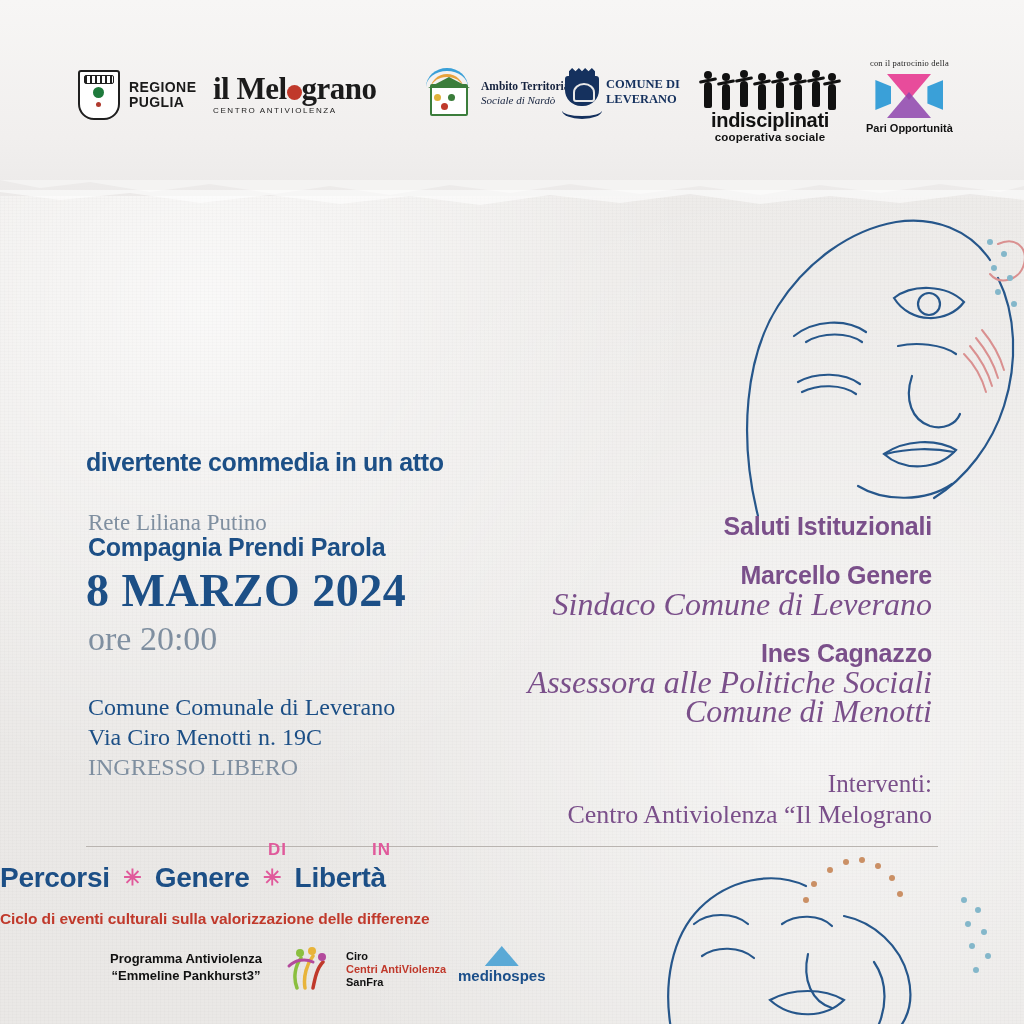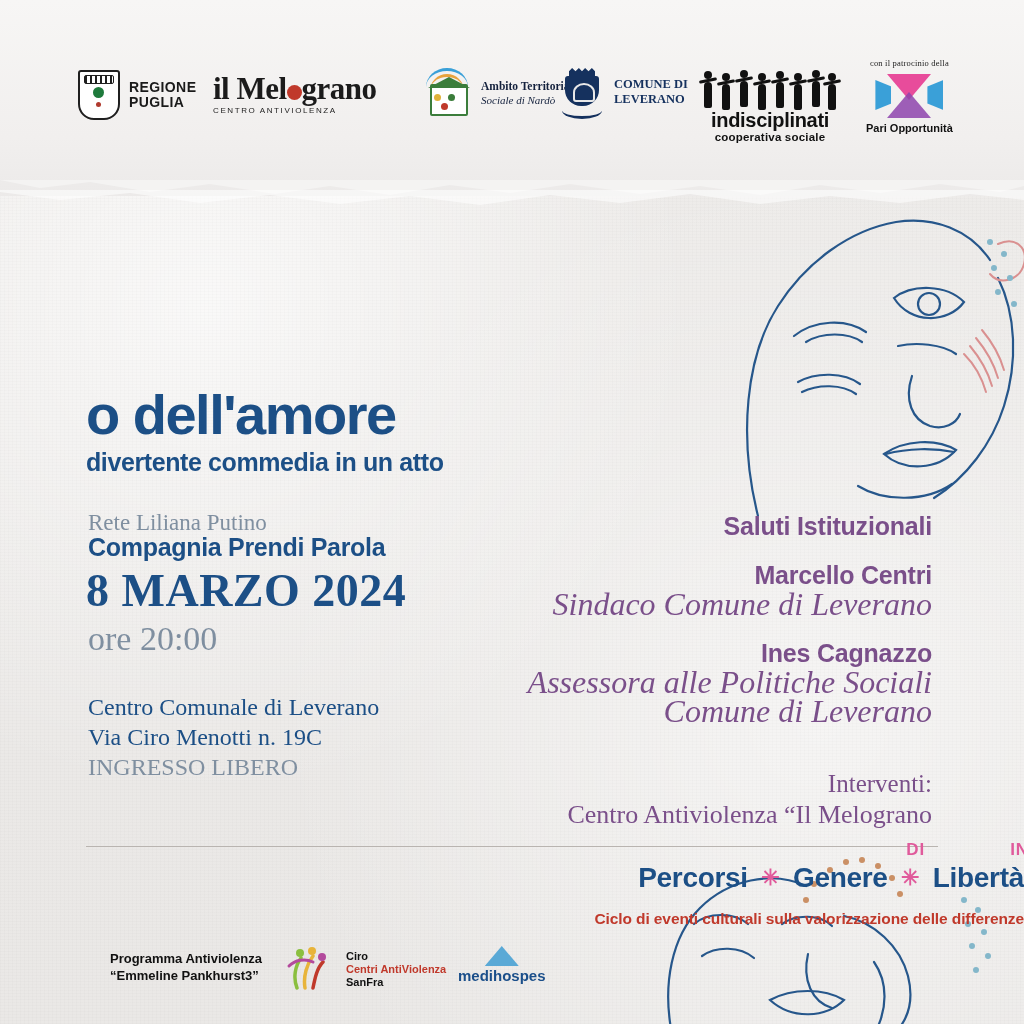--- a/index.html
+++ b/index.html
@@ -81,21 +81,21 @@
   .ambito-txt{margin-left:7px;font-family:"Liberation Serif",serif;font-size:11.5px;line-height:14px;color:#14213d;font-weight:bold;}
   .ambito-txt em{font-style:italic;font-weight:normal;display:block;font-size:11px;}
 
   
   .l-comune{left:560px;top:8px;}
   .comune-mark{width:46px;height:52px;position:relative;}
   .comune-mark .shield{position:absolute;left:5px;top:10px;width:34px;height:30px;background:#15315e;border-radius:3px 3px 16px 16px;}
   .comune-mark .shield:after{content:"";position:absolute;left:8px;top:7px;width:18px;height:15px;border:2px solid #e8e8e8;border-radius:50% 50% 3px 3px;}
   .comune-mark .crown{position:absolute;left:9px;top:2px;width:26px;height:9px;background:#15315e;clip-path:polygon(0 100%,0 35%,12% 0,25% 35%,38% 0,50% 35%,62% 0,75% 35%,88% 0,100% 35%,100% 100%);}
   .comune-mark .leaf{position:absolute;left:2px;top:36px;width:40px;height:14px;border-bottom:3px solid #15315e;border-radius:0 0 50% 50%;}
-  .comune-txt{margin-left:8px;font-family:"Liberation Serif",serif;font-weight:bold;font-size:12.5px;line-height:15px;color:#15315e;}
+  .comune-txt{font-family:"Liberation Serif",serif;font-weight:bold;font-size:12.5px;line-height:15px;color:#15315e;}
 
   
   .l-indi{left:700px;top:6px;flex-direction:column;align-items:center;}
   .indi-figs{width:140px;height:46px;position:relative;}
   .indi-figs i{position:absolute;bottom:0;width:8px;height:26px;background:#111;border-radius:4px 4px 2px 2px;}
   .indi-figs i:before{content:"";position:absolute;left:0px;top:-11px;width:8px;height:8px;border-radius:50%;background:#111;}
   .indi-figs i:after{content:"";position:absolute;left:-5px;top:-3px;width:18px;height:3px;background:#111;border-radius:2px;transform:rotate(-12deg);}
   .indi-txt{font-family:"Liberation Sans",sans-serif;font-weight:bold;font-size:20px;color:#111;letter-spacing:-.3px;line-height:21px;}
   .indi-sub{font-family:"Liberation Sans",sans-serif;font-weight:bold;font-size:11.5px;letter-spacing:.2px;color:#111;}
 
@@ -141,30 +141,30 @@
   .right-col{position:absolute;right:92px;top:512px;width:470px;text-align:right;color:#7a4f8a;}
   .saluti{font-family:"Liberation Sans",sans-serif;font-weight:bold;font-size:25px;color:#7a4f8a;letter-spacing:-.2px;}
   .pname{font-family:"Liberation Sans",sans-serif;font-weight:bold;font-size:25px;color:#7a4f8a;margin-top:20px;letter-spacing:-.2px;}
   .prole{font-family:"Liberation Serif",serif;font-style:italic;font-size:32px;line-height:29px;color:#7a4f8a;}
   .interventi{font-family:"Liberation Serif",serif;font-size:25px;color:#7a4f8a;margin-top:44px;}
   .centro{font-family:"Liberation Serif",serif;font-size:26px;color:#7a4f8a;margin-top:2px;}
 
   
   .divider{position:absolute;left:86px;top:846px;width:852px;height:1px;background:#b9b4b0;}
 
-  .footer-brand{position:absolute;left:0;top:862px;width:1024px;text-align:right;}
+  .footer-brand{position:absolute;left:0;top:862px;width:1024px;text-align:left;}
   .fb-line1{position:relative;display:inline-block;font-family:"Liberation Sans",sans-serif;font-weight:bold;font-size:28px;color:#1c4f86;letter-spacing:-.3px;}
   .fb-line1 .mark{display:inline-block;color:#e05a9b;font-size:22px;transform:translateY(-2px);margin:0 6px;}
   .fb-di{position:absolute;left:268px;top:-22px;font-family:"Liberation Sans",sans-serif;font-weight:bold;font-size:17px;color:#e05a9b;letter-spacing:1px;}
   .fb-in{position:absolute;left:372px;top:-22px;font-family:"Liberation Sans",sans-serif;font-weight:bold;font-size:17px;color:#e05a9b;letter-spacing:1px;}
   .fb-line2{margin-top:16px;font-family:"Liberation Sans",sans-serif;font-weight:bold;font-size:15.5px;color:#c0392b;letter-spacing:-.1px;}
 
   .footer-logos{position:absolute;left:0;top:944px;width:1024px;height:60px;}
   .fl{position:absolute;}
-  .fl-prog{left:110px;top:6px;font-family:"Liberation Sans",sans-serif;font-weight:bold;font-size:13px;line-height:17px;color:#111;text-align:left;}
+  .fl-prog{left:110px;top:6px;font-family:"Liberation Sans",sans-serif;font-weight:bold;font-size:13px;line-height:17px;color:#111;text-align:center;}
   .fl-dance{left:283px;top:0px;width:44px;height:46px;}
   .fl-rete{left:346px;top:6px;font-family:"Liberation Sans",sans-serif;font-weight:bold;font-size:11px;line-height:13px;color:#111;}
   .fl-rete .red{color:#c0392b;}
   .fl-med{left:458px;top:2px;text-align:center;}
   .fl-med .roof{width:34px;height:20px;margin:0 auto;background:#5aa9d6;clip-path:polygon(0 100%,50% 0,100% 100%);}
   .fl-med .t{font-family:"Liberation Sans",sans-serif;font-weight:bold;font-size:15px;color:#1b4f8a;margin-top:1px;}
 </style>
 </head>
 <body>
 
@@ -303,43 +303,42 @@
       <circle cx="420" cy="96" r="3"></circle>
         <circle cx="434" cy="106" r="3"></circle>
         <circle cx="424" cy="120" r="3"></circle>
       <circle cx="440" cy="128" r="3"></circle>
         <circle cx="428" cy="142" r="3"></circle>
         <circle cx="444" cy="152" r="3"></circle>
       <circle cx="432" cy="166" r="3"></circle>
     </g>
   </svg>
 
-  <div class="subtitle">o dell'amore</div>
   <div class="tagline">divertente commedia in un atto</div>
 
   <div class="regia">Rete Liliana Putino</div>
   <div class="compagnia">Compagnia Prendi Parola</div>
   <div class="date">8 MARZO 2024</div>
   <div class="time">ore 20:00</div>
 
   <div class="venue">
-    <div>Centro Comunale di Leverano</div>
+    <div>Comune Comunale di Leverano</div>
     <div>Via Ciro Menotti n. 19C</div>
     <div class="free">INGRESSO LIBERO</div>
   </div>
 
   <div class="right-col">
     <div class="saluti">Saluti Istituzionali</div>
 
-    <div class="pname">Marcello Centri</div>
+    <div class="pname">Marcello Genere</div>
     <div class="prole">Sindaco Comune di Leverano</div>
 
     <div class="pname">Ines Cagnazzo</div>
     <div class="prole">Assessora alle Politiche Sociali</div>
-    <div class="prole">Comune di Leverano</div>
+    <div class="prole">Comune di Menotti</div>
 
     <div class="interventi">Interventi:</div>
     <div class="centro">Centro Antiviolenza “Il Melograno</div>
   </div>
 
   <div class="divider"></div>
 
   <div class="footer-brand">
     <div class="fb-line1">
       <span class="fb-di">DI</span>

